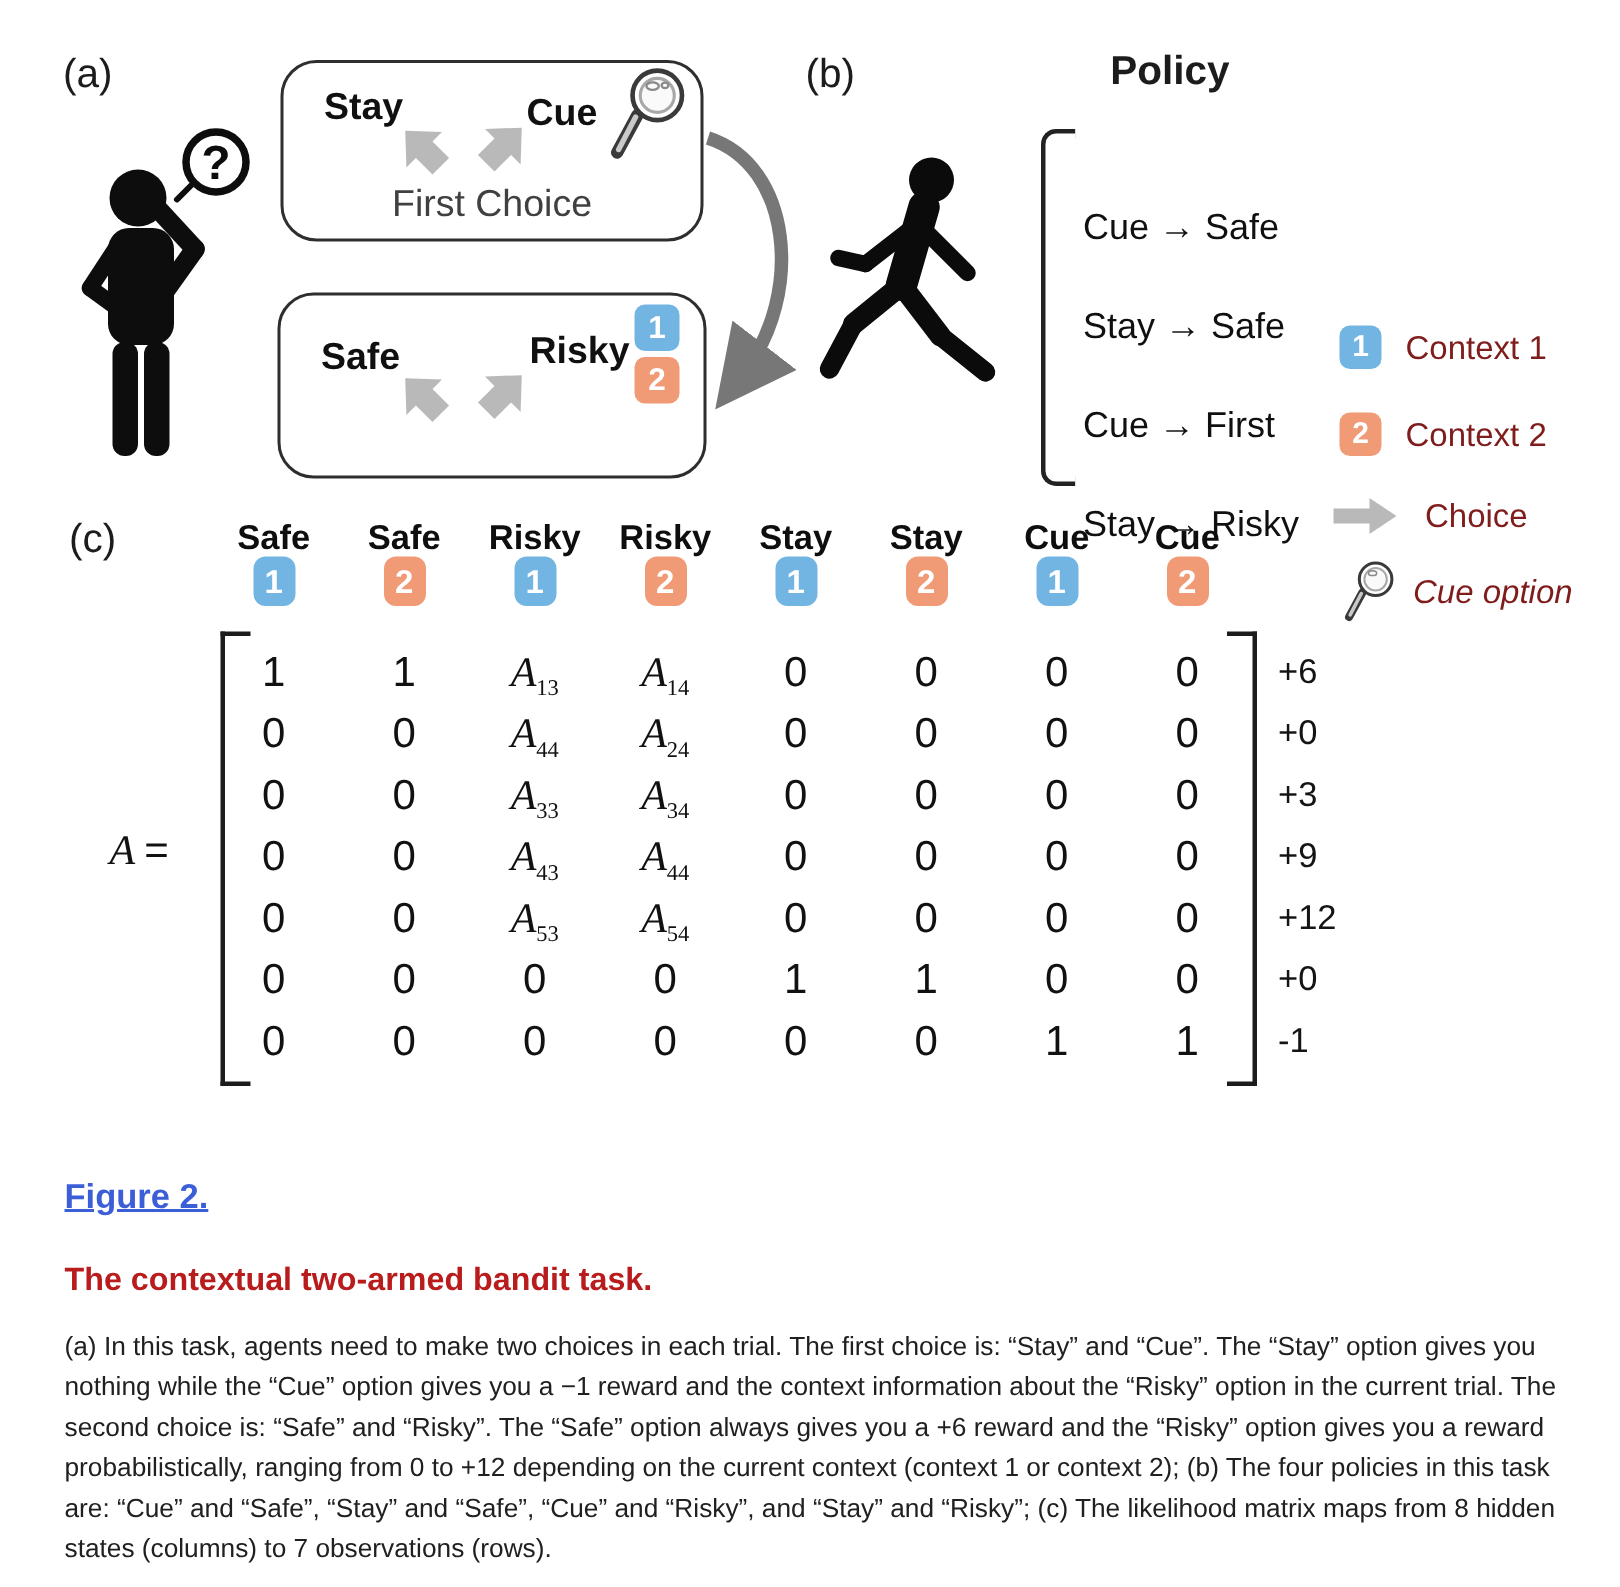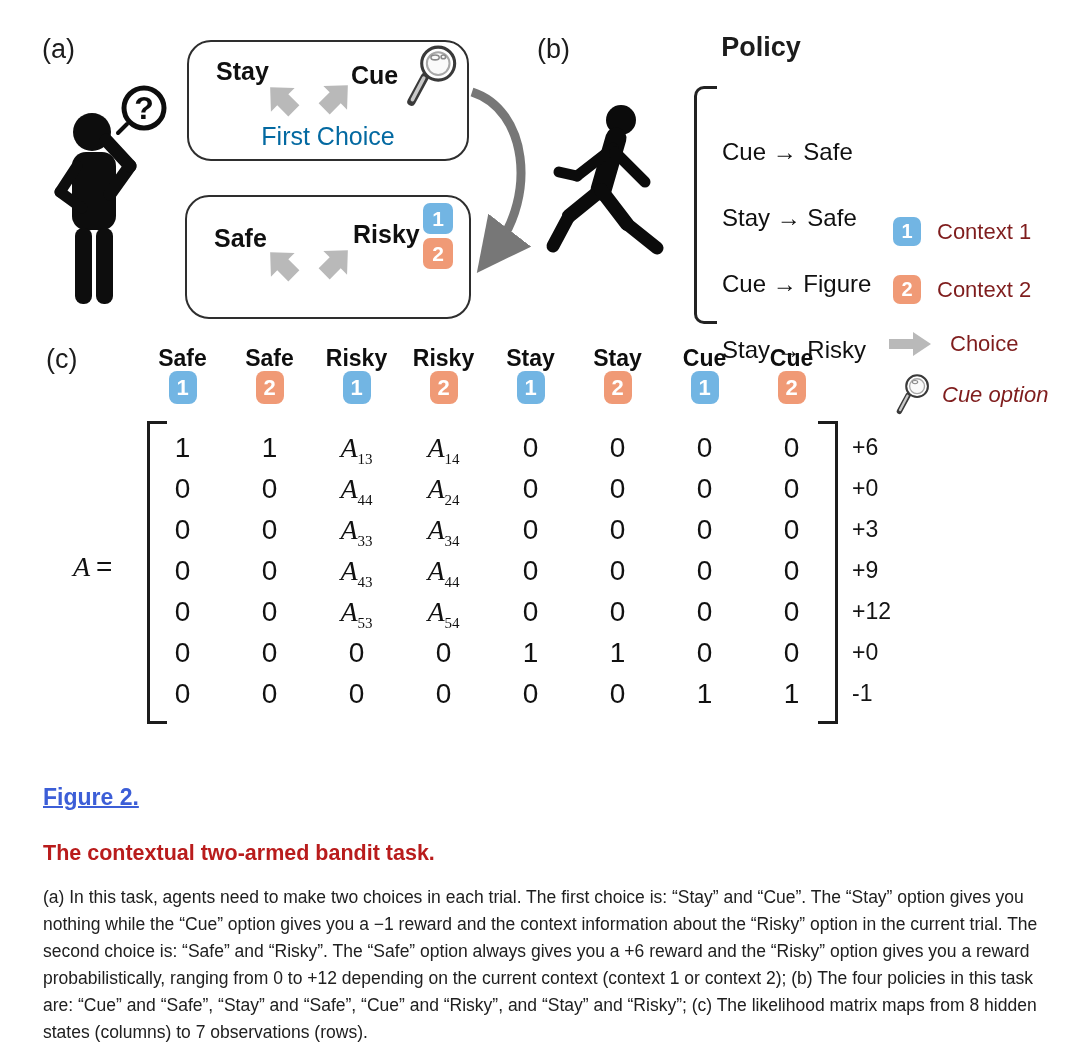--- a/index.html
+++ b/index.html
@@ -8,33 +8,33 @@
     font-family:"Liberation Sans","DejaVu Sans",sans-serif;color:#1c1c1c;
     overflow:hidden;
   }
   .abs{position:absolute;}
   .panel-label{font-size:27px;color:#1c1c1c;}
   
   .choice-box{
     position:absolute;border:2.5px solid #2e2e2e;border-radius:24px;background:#fff;
   }
   .opt-label{position:absolute;font-weight:bold;font-size:25px;color:#101010;}
-  .box-caption{position:absolute;left:0;right:0;bottom:8px;text-align:center;font-size:25px;color:#0369a1;}
+  .box-caption{position:absolute;left:0;right:0;bottom:8px;text-align:center;font-size:25px;color:#404040;}
   
   .fat-arrow{position:absolute;}
   
   .badge{
     display:inline-flex;align-items:center;justify-content:center;
     width:28px;height:29px;border-radius:7px;color:#fff;font-weight:bold;font-size:20px;
   }
   .ctx1{background:#72b5e3;}
   .ctx2{background:#f09a76;}
   .hbadge{width:28px;height:33px;font-size:22px;border-radius:8px;}
   
-  .policy-title{position:absolute;left:681px;top:32px;width:160px;text-align:center;font-weight:bold;font-size:27px;}
+  .policy-title{position:absolute;left:700px;top:32px;width:160px;text-align:center;font-weight:bold;font-size:27px;}
   .policy-bracket{
     position:absolute;left:694px;top:86px;width:20px;height:232px;
     border-left:3px solid #222;border-top:3px solid #222;border-bottom:3px solid #222;
     border-radius:10px 0 0 10px;
   }
   #policy-list{position:absolute;left:722px;top:105px;margin-top:27px;}
   .policy-row{height:60px;font-size:24px;color:#101010;display:flex;align-items:flex-start;padding-top:6px;}
   
   .legend-row{position:absolute;display:flex;align-items:center;}
   .legend-label{font-size:22px;color:#7f1d1d;margin-left:16px;}
@@ -151,21 +151,21 @@
   <line x1="26" y1="116" x2="10" y2="146" stroke="#0b0b0b" stroke-width="13" stroke-linecap="round"></line>
   <line x1="58" y1="90" x2="84" y2="124" stroke="#0b0b0b" stroke-width="14" stroke-linecap="round"></line>
   <line x1="84" y1="124" x2="114" y2="148" stroke="#0b0b0b" stroke-width="13" stroke-linecap="round"></line>
 </svg>
 
 <div class="policy-title">Policy</div>
 <div class="policy-bracket"></div>
 <div id="policy-list">
     <div class="policy-row">Cue → Safe</div>
     <div class="policy-row">Stay → Safe</div>
-    <div class="policy-row">Cue → Figure</div>
+    <div class="policy-row">Cue → First</div>
     <div class="policy-row">Stay → Risky</div>
   </div>
 
 <div class="legend-row" style="left:893px;top:217px;">
   <span class="badge ctx1">1</span>
   <span class="legend-label">Context 1</span>
 </div>
 <div class="legend-row" style="left:893px;top:275px;">
   <span class="badge ctx2">2</span>
   <span class="legend-label">Context 2</span>

